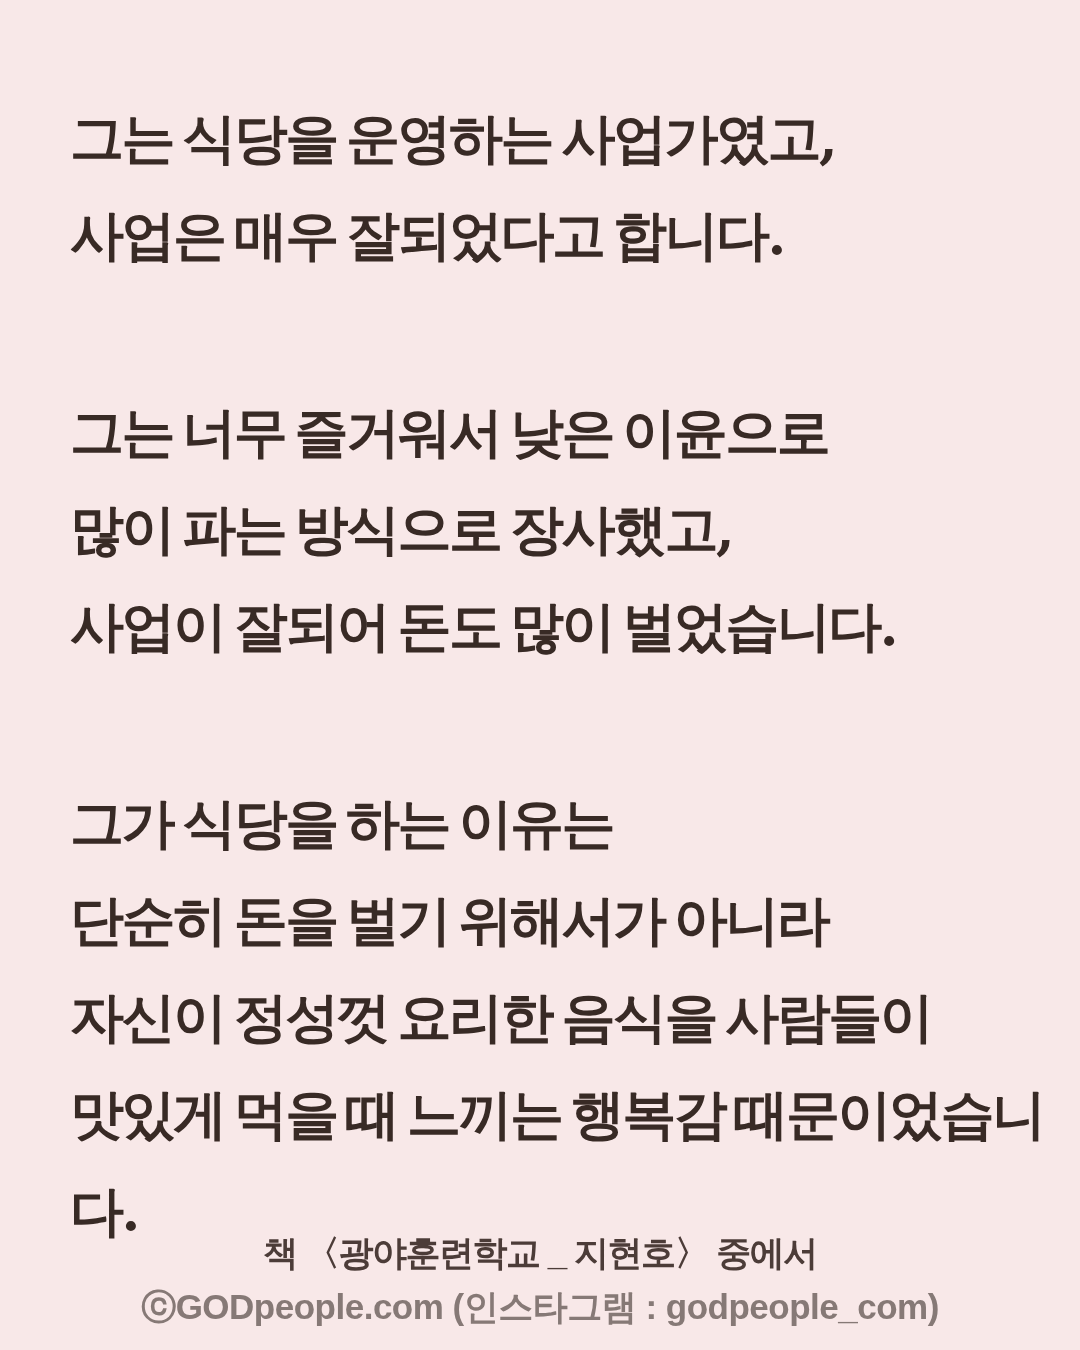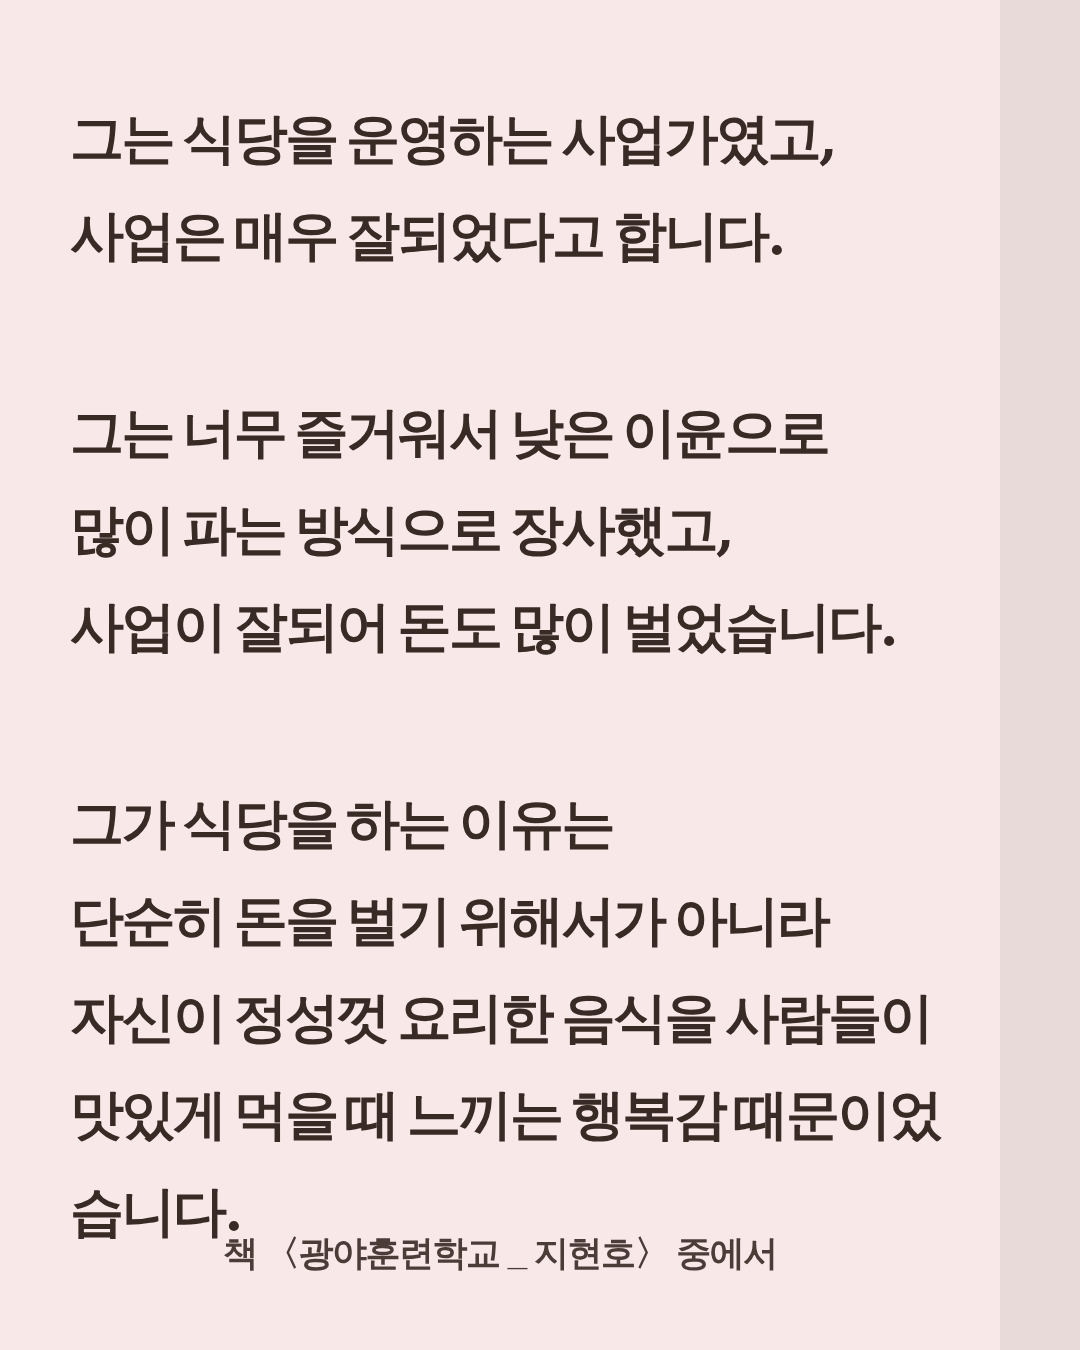--- a/index.html
+++ b/index.html
@@ -2,21 +2,21 @@
 <html lang="ko"><head>
 <meta charset="utf-8">
 <style>
   html, body {
     margin: 0;
     padding: 0;
     background: #e9dada;
   }
   .card {
     position: relative;
-    width: 1000px;
+    width: 1080px;
     height: 1350px;
     background: #f8e8e8;
     overflow: hidden;
     font-family: "DejaVu Serif", serif;
   }
   .quote {
     position: absolute;
     left: 70px;
     top: 90px;
     right: 30px;
@@ -70,15 +70,16 @@
 많이 파는 방식으로 장사했고,
 사업이 잘되어 돈도 많이 벌었습니다.</p>
     <p>그가 식당을 하는 이유는
 단순히 돈을 벌기 위해서가 아니라
 자신이 정성껏 요리한 음식을 사람들이
 맛있게 먹을 때 느끼는 행복감 때문이었습니다.</p>
   </div>
 
   <div class="footer">
     <div class="source">책 〈광야훈련학교 _ 지현호〉 중에서</div>
+    <div class="credit">ⓒGODpeople.com (인스타그램 : godpeople_com)</div>
   </div>
 
 </div>
 
 </body></html>

